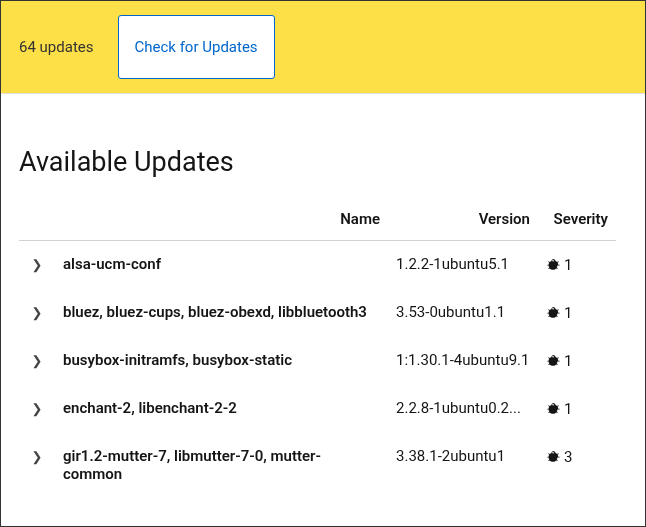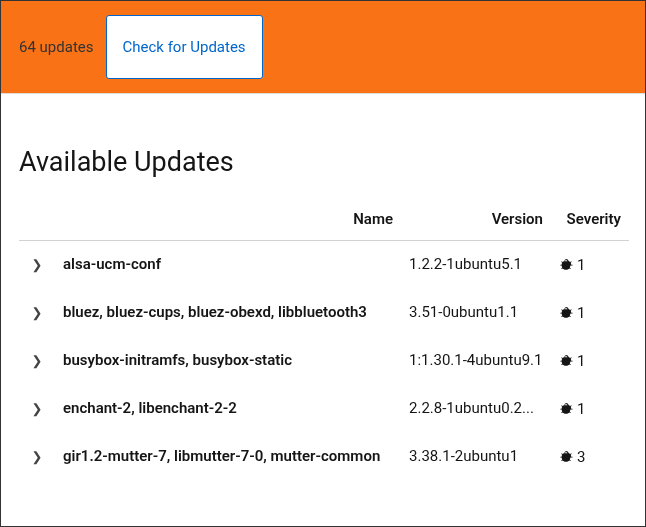--- a/index.html
+++ b/index.html
@@ -26,26 +26,26 @@
       width: 10px;
     }
     .scroll-container::-webkit-scrollbar-track {
       background: #f0f0f0;
     }
     .scroll-container::-webkit-scrollbar-thumb {
       background: #9c9c9c;
       border-radius: 5px;
     }
     .top-bar {
-      background: #f97316;
+      background: #fde047;
       border-bottom: 1px solid #ddd;
       padding: 14px 18px;
       display: flex;
       align-items: center;
-      gap: 12px;
+      gap: 24px;
     }
     .update-count {
       font-size: 15px;
       color: #333;
       flex: 0 0 auto;
     }
     .last-checked {
       font-size: 15px;
       color: #333;
       flex: 1 1 auto;
@@ -56,21 +56,21 @@
       background: #fff;
       border: 1px solid #0066cc;
       color: #0066cc;
       font-size: 15px;
       padding: 22px 16px;
       border-radius: 3px;
       cursor: pointer;
       font-family: inherit;
     }
     .content {
-      padding: 22px 16px 0 18px;
+      padding: 22px 29px 0 18px;
     }
     .header-row {
       display: flex;
       justify-content: space-between;
       align-items: center;
       margin-bottom: 20px;
       margin-top: 30px;
     }
     .page-title {
       font-size: 27px;
@@ -189,21 +189,21 @@
             <td class="col-expand"><span class="chevron">❯</span></td>
             <td class="col-name">alsa-ucm-conf</td>
             <td class="col-version">1.2.2-1ubuntu5.1</td>
             <td class="col-severity"><span class="bug-icon"><svg viewBox="0 0 16 16" fill="#151515">
                   <path d="M8 1c1.5 0 2.7 1 3 2.4.7.2 1.3.6 1.8 1.1l1.2-.7.5.9-1.2.7c.4.7.7 1.5.7 2.3h1.5v1H13c0 .8-.3 1.6-.7 2.3l1.2.7-.5.9-1.2-.7c-.9 1-2.2 1.6-3.8 1.6s-2.9-.6-3.8-1.6l-1.2.7-.5-.9 1.2-.7C3.3 10.3 3 9.5 3 8.7H1.5v-1H3c0-.8.3-1.6.7-2.3l-1.2-.7.5-.9 1.2.7c.5-.5 1.1-.9 1.8-1.1C6.3 2 7.5 1 9 1zM8 2.5c-.8 0-1.5.5-1.8 1.2h3.6C9.5 3 8.8 2.5 8 2.5z"></path>
                 </svg></span><span class="sev-num">1</span></td>
           </tr>
           <tr>
             <td class="col-expand"><span class="chevron">❯</span></td>
             <td class="col-name">bluez, bluez-cups, bluez-obexd, libbluetooth3</td>
-            <td class="col-version">3.51-0ubuntu1.1</td>
+            <td class="col-version">3.53-0ubuntu1.1</td>
             <td class="col-severity"><span class="bug-icon"><svg viewBox="0 0 16 16" fill="#151515">
                   <path d="M8 1c1.5 0 2.7 1 3 2.4.7.2 1.3.6 1.8 1.1l1.2-.7.5.9-1.2.7c.4.7.7 1.5.7 2.3h1.5v1H13c0 .8-.3 1.6-.7 2.3l1.2.7-.5.9-1.2-.7c-.9 1-2.2 1.6-3.8 1.6s-2.9-.6-3.8-1.6l-1.2.7-.5-.9 1.2-.7C3.3 10.3 3 9.5 3 8.7H1.5v-1H3c0-.8.3-1.6.7-2.3l-1.2-.7.5-.9 1.2.7c.5-.5 1.1-.9 1.8-1.1C6.3 2 7.5 1 9 1zM8 2.5c-.8 0-1.5.5-1.8 1.2h3.6C9.5 3 8.8 2.5 8 2.5z"></path>
                 </svg></span><span class="sev-num">1</span></td>
           </tr>
           <tr>
             <td class="col-expand"><span class="chevron">❯</span></td>
             <td class="col-name">busybox-initramfs, busybox-static</td>
             <td class="col-version">1:1.30.1-4ubuntu9.1</td>
             <td class="col-severity"><span class="bug-icon"><svg viewBox="0 0 16 16" fill="#151515">
                   <path d="M8 1c1.5 0 2.7 1 3 2.4.7.2 1.3.6 1.8 1.1l1.2-.7.5.9-1.2.7c.4.7.7 1.5.7 2.3h1.5v1H13c0 .8-.3 1.6-.7 2.3l1.2.7-.5.9-1.2-.7c-.9 1-2.2 1.6-3.8 1.6s-2.9-.6-3.8-1.6l-1.2.7-.5-.9 1.2-.7C3.3 10.3 3 9.5 3 8.7H1.5v-1H3c0-.8.3-1.6.7-2.3l-1.2-.7.5-.9 1.2.7c.5-.5 1.1-.9 1.8-1.1C6.3 2 7.5 1 9 1zM8 2.5c-.8 0-1.5.5-1.8 1.2h3.6C9.5 3 8.8 2.5 8 2.5z"></path>

